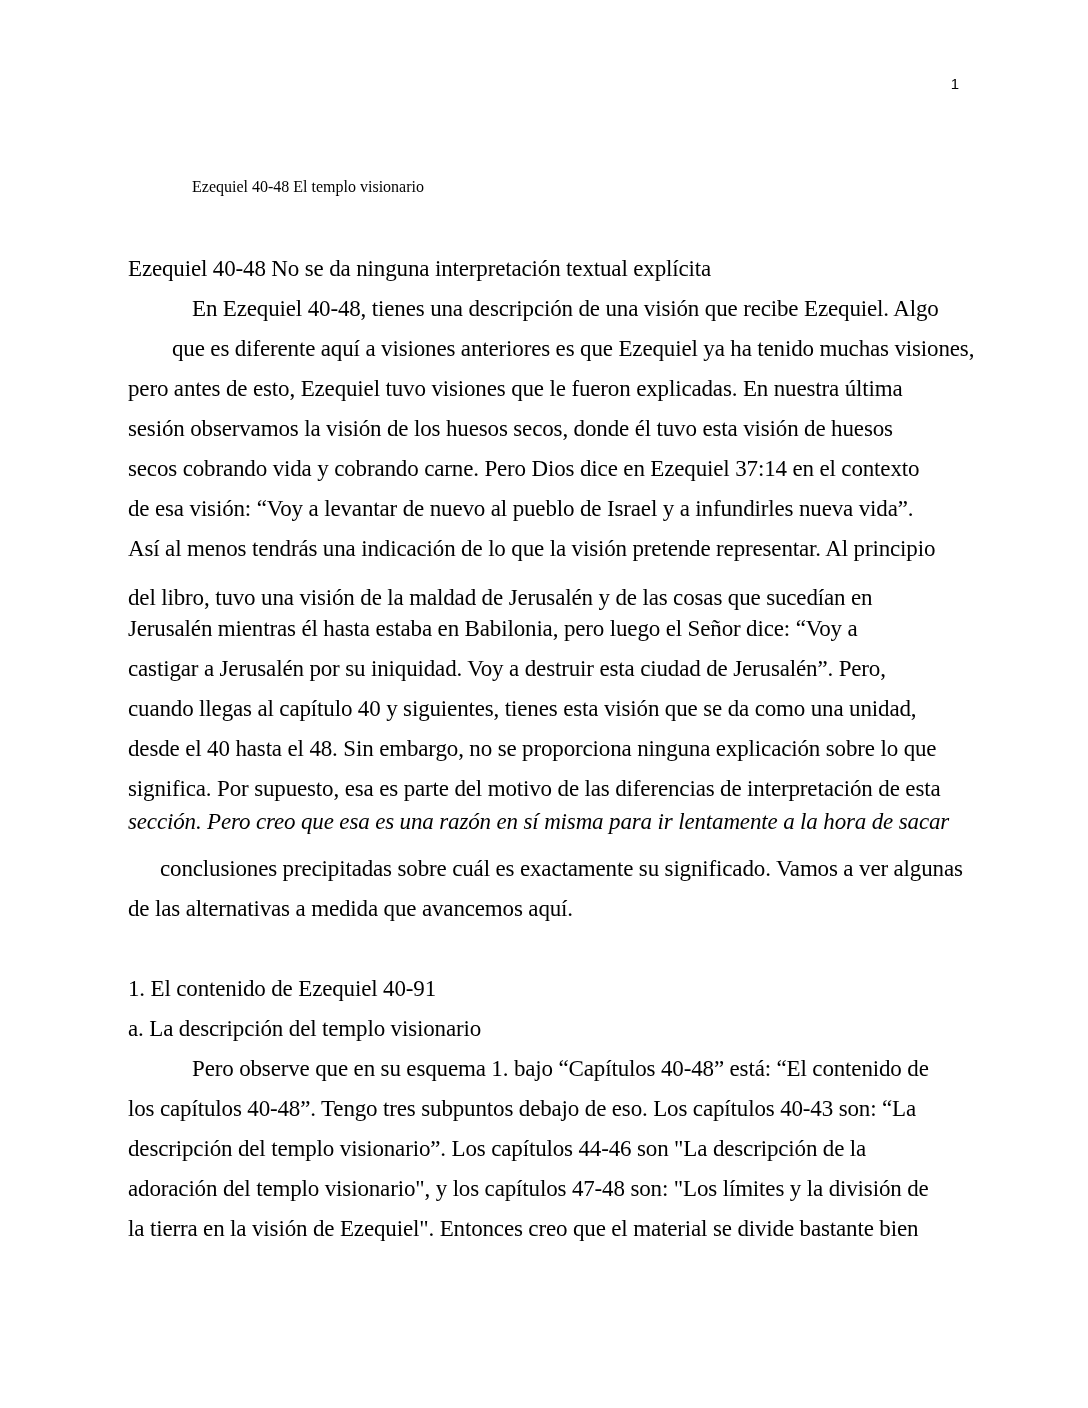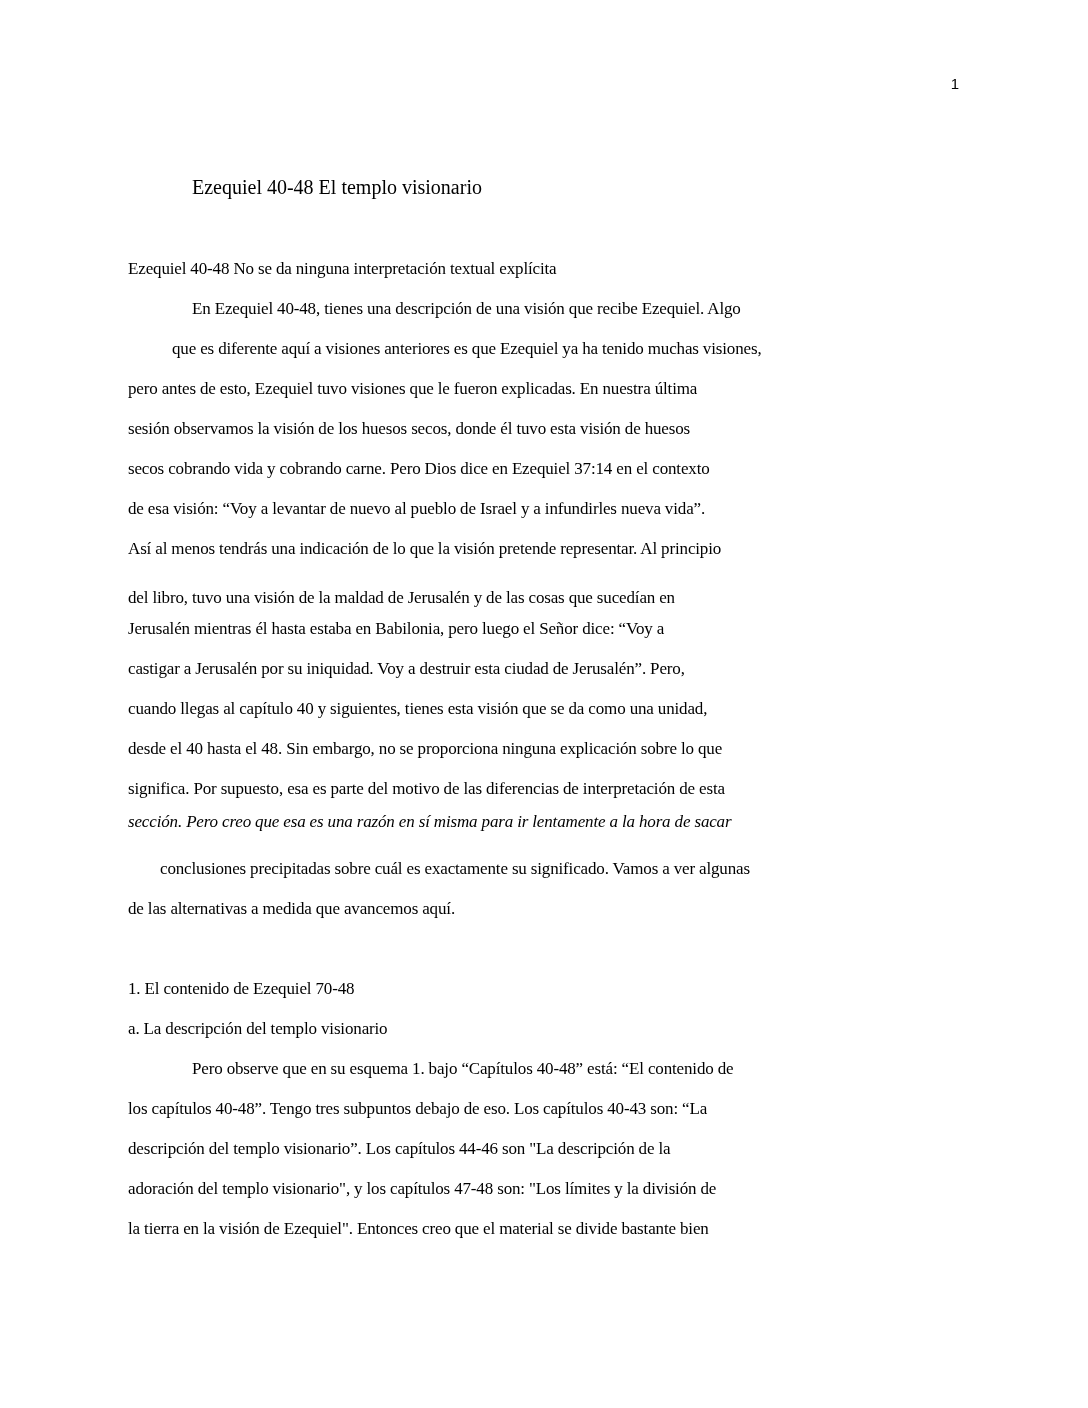--- a/index.html
+++ b/index.html
@@ -38,28 +38,28 @@
       font-size: 22.5px;
       font-weight: bold;
       line-height: 30px;
       white-space: nowrap;
       letter-spacing: -0.2px;
     }
     .subtitle {
       position: absolute;
       left: 192px;
       top: 173px;
-      font-size: 20px;
+      font-size: 16px;
       line-height: 28px;
       white-space: nowrap;
     }
     .line {
       position: absolute;
       left: 128px;
-      font-size: 17px;
+      font-size: 23px;
       line-height: 28px;
       white-space: nowrap;
       letter-spacing: -0.15px;
       text-align: right;
     }
     .line.indent {
       left: 192px;
     }
   </style>
 </head>
@@ -85,21 +85,21 @@
     <div class="line" style="top:615px;">Jerusalén mientras él hasta estaba en Babilonia, pero luego el Señor dice: “Voy a</div>
     <div class="line" style="top:655px;">castigar a Jerusalén por su iniquidad. Voy a destruir esta ciudad de Jerusalén”. Pero,</div>
     <div class="line" style="top:695px;">cuando llegas al capítulo 40 y siguientes, tienes esta visión que se da como una unidad,</div>
     <div class="line" style="top:735px;">desde el 40 hasta el 48. Sin embargo, no se proporciona ninguna explicación sobre lo que</div>
     <div class="line" style="top:775px;">significa. Por supuesto, esa es parte del motivo de las diferencias de interpretación de esta</div>
     <div class="line" style="top:808px;font-style:italic;">sección. Pero creo que esa es una razón en sí misma para ir lentamente a la hora de sacar</div>
     <div class="line" style="top:855px;margin-left:32px;">conclusiones precipitadas sobre cuál es exactamente su significado. Vamos a ver algunas</div>
     <div class="line" style="top:895px;">de las alternativas a medida que avancemos aquí.</div>
   </div>
 
-  <div class="line" style="top:975px;">1. El contenido de Ezequiel 70-48</div>
+  <div class="line" style="top:975px;">1. El contenido de Ezequiel 40-91</div>
   <div class="line" style="top:1015px;">a. La descripción del templo visionario</div>
 
   <div>
     <div class="line indent" style="top:1055px;">Pero observe que en su esquema 1. bajo “Capítulos 40-48” está: “El contenido de</div>
     <div class="line" style="top:1095px;">los capítulos 40-48”. Tengo tres subpuntos debajo de eso. Los capítulos 40-43 son: “La</div>
     <div class="line" style="top:1135px;">descripción del templo visionario”. Los capítulos 44-46 son "La descripción de la</div>
     <div class="line" style="top:1175px;">adoración del templo visionario", y los capítulos 47-48 son: "Los límites y la división de</div>
     <div class="line" style="top:1215px;">la tierra en la visión de Ezequiel". Entonces creo que el material se divide bastante bien</div>
   </div>
 

